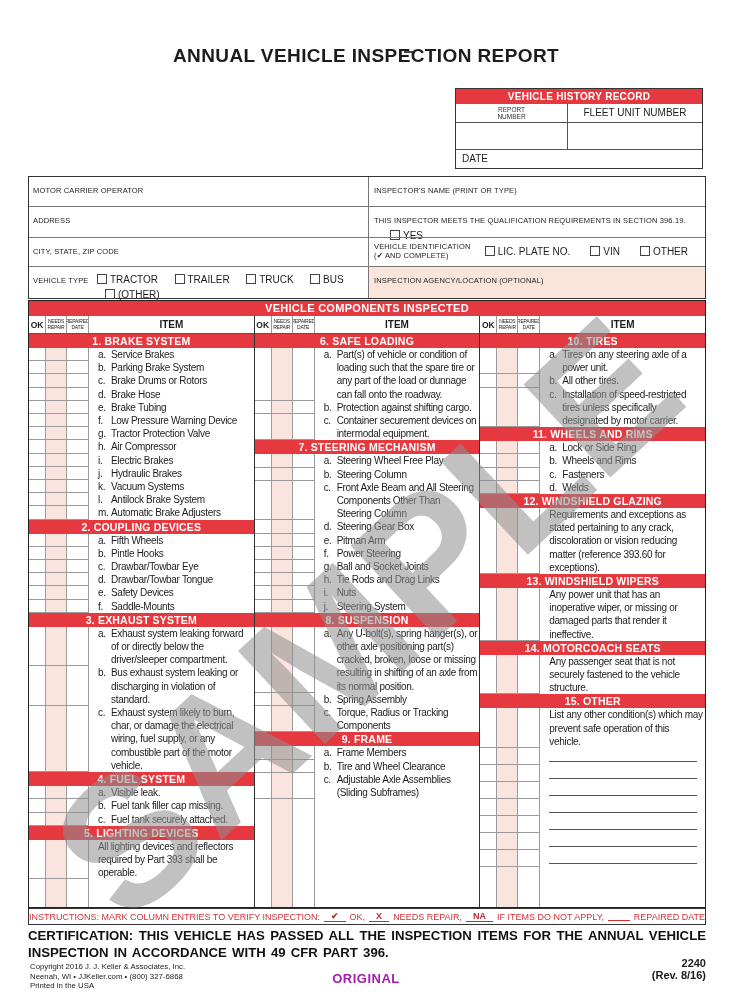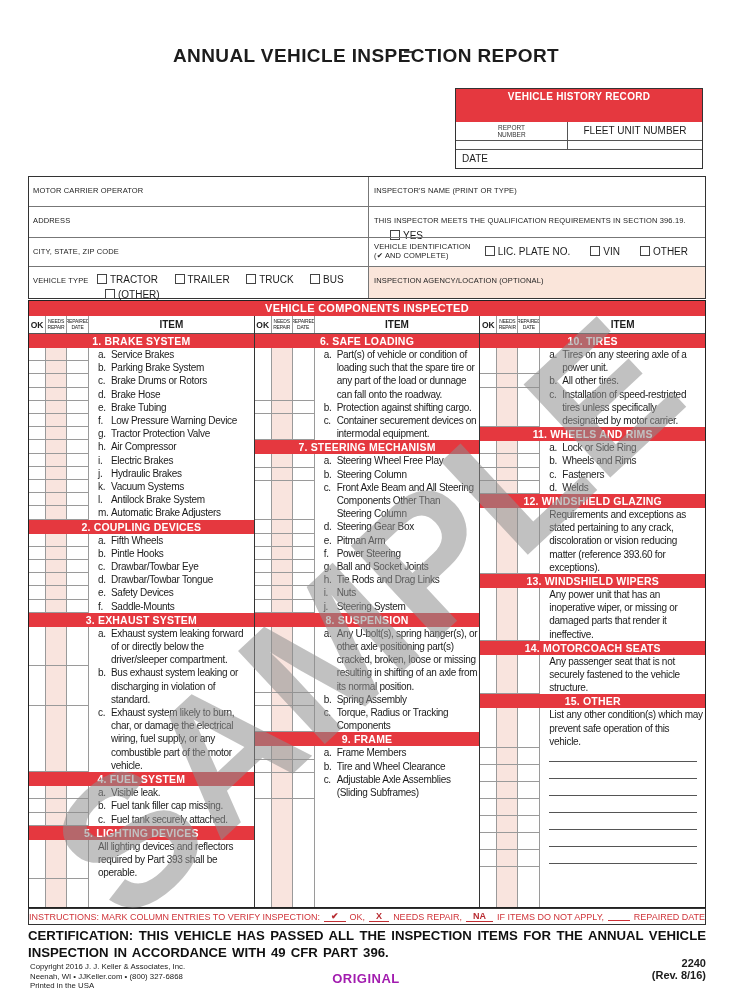--- a/index.html
+++ b/index.html
@@ -6,21 +6,21 @@
   .page{position:relative;width:732px;height:1000px;background:#fff;overflow:hidden;
         font-family:"Liberation Sans",sans-serif;color:#1c1c1c;}
   
   .title{position:absolute;top:45px;left:0;width:100%;text-align:center;
          font-size:19px;font-weight:bold;letter-spacing:.4px;}
   .dash-mark{position:absolute;top:51px;left:404px;width:9px;border-top:2px solid #4a4a4a;}
   
   .history{position:absolute;left:455px;top:88px;width:248px;height:81px;
            border:1.5px solid #333;box-sizing:border-box;display:flex;flex-direction:column;}
   .h-title{background:#e5383f;color:#fff;font-size:10px;font-weight:bold;text-align:center;
-           height:33px;line-height:15px;letter-spacing:.3px;flex:0 0 auto;}
+           height:15px;line-height:15px;letter-spacing:.3px;flex:0 0 auto;}
   .h-labels{display:flex;border-bottom:1px solid #555;flex:0 0 auto;}
   .h-label-left{width:112px;border-right:1px solid #555;font-size:6.5px;line-height:7px;
                 text-align:center;padding:2px 0 2px;box-sizing:border-box;color:#333;}
   .h-label-left span{display:inline-block;width:38px;}
   .h-label-right{flex:1;font-size:10px;text-align:center;padding-top:3px;}
   .h-mid{flex:1;display:flex;}
   .h-mid-left{width:112px;border-right:1px solid #555;box-sizing:border-box;}
   .h-mid-right{flex:1;}
   .h-date{border-top:1px solid #555;height:19px;font-size:10px;padding:3px 0 0 6px;
           box-sizing:border-box;flex:0 0 auto;}

